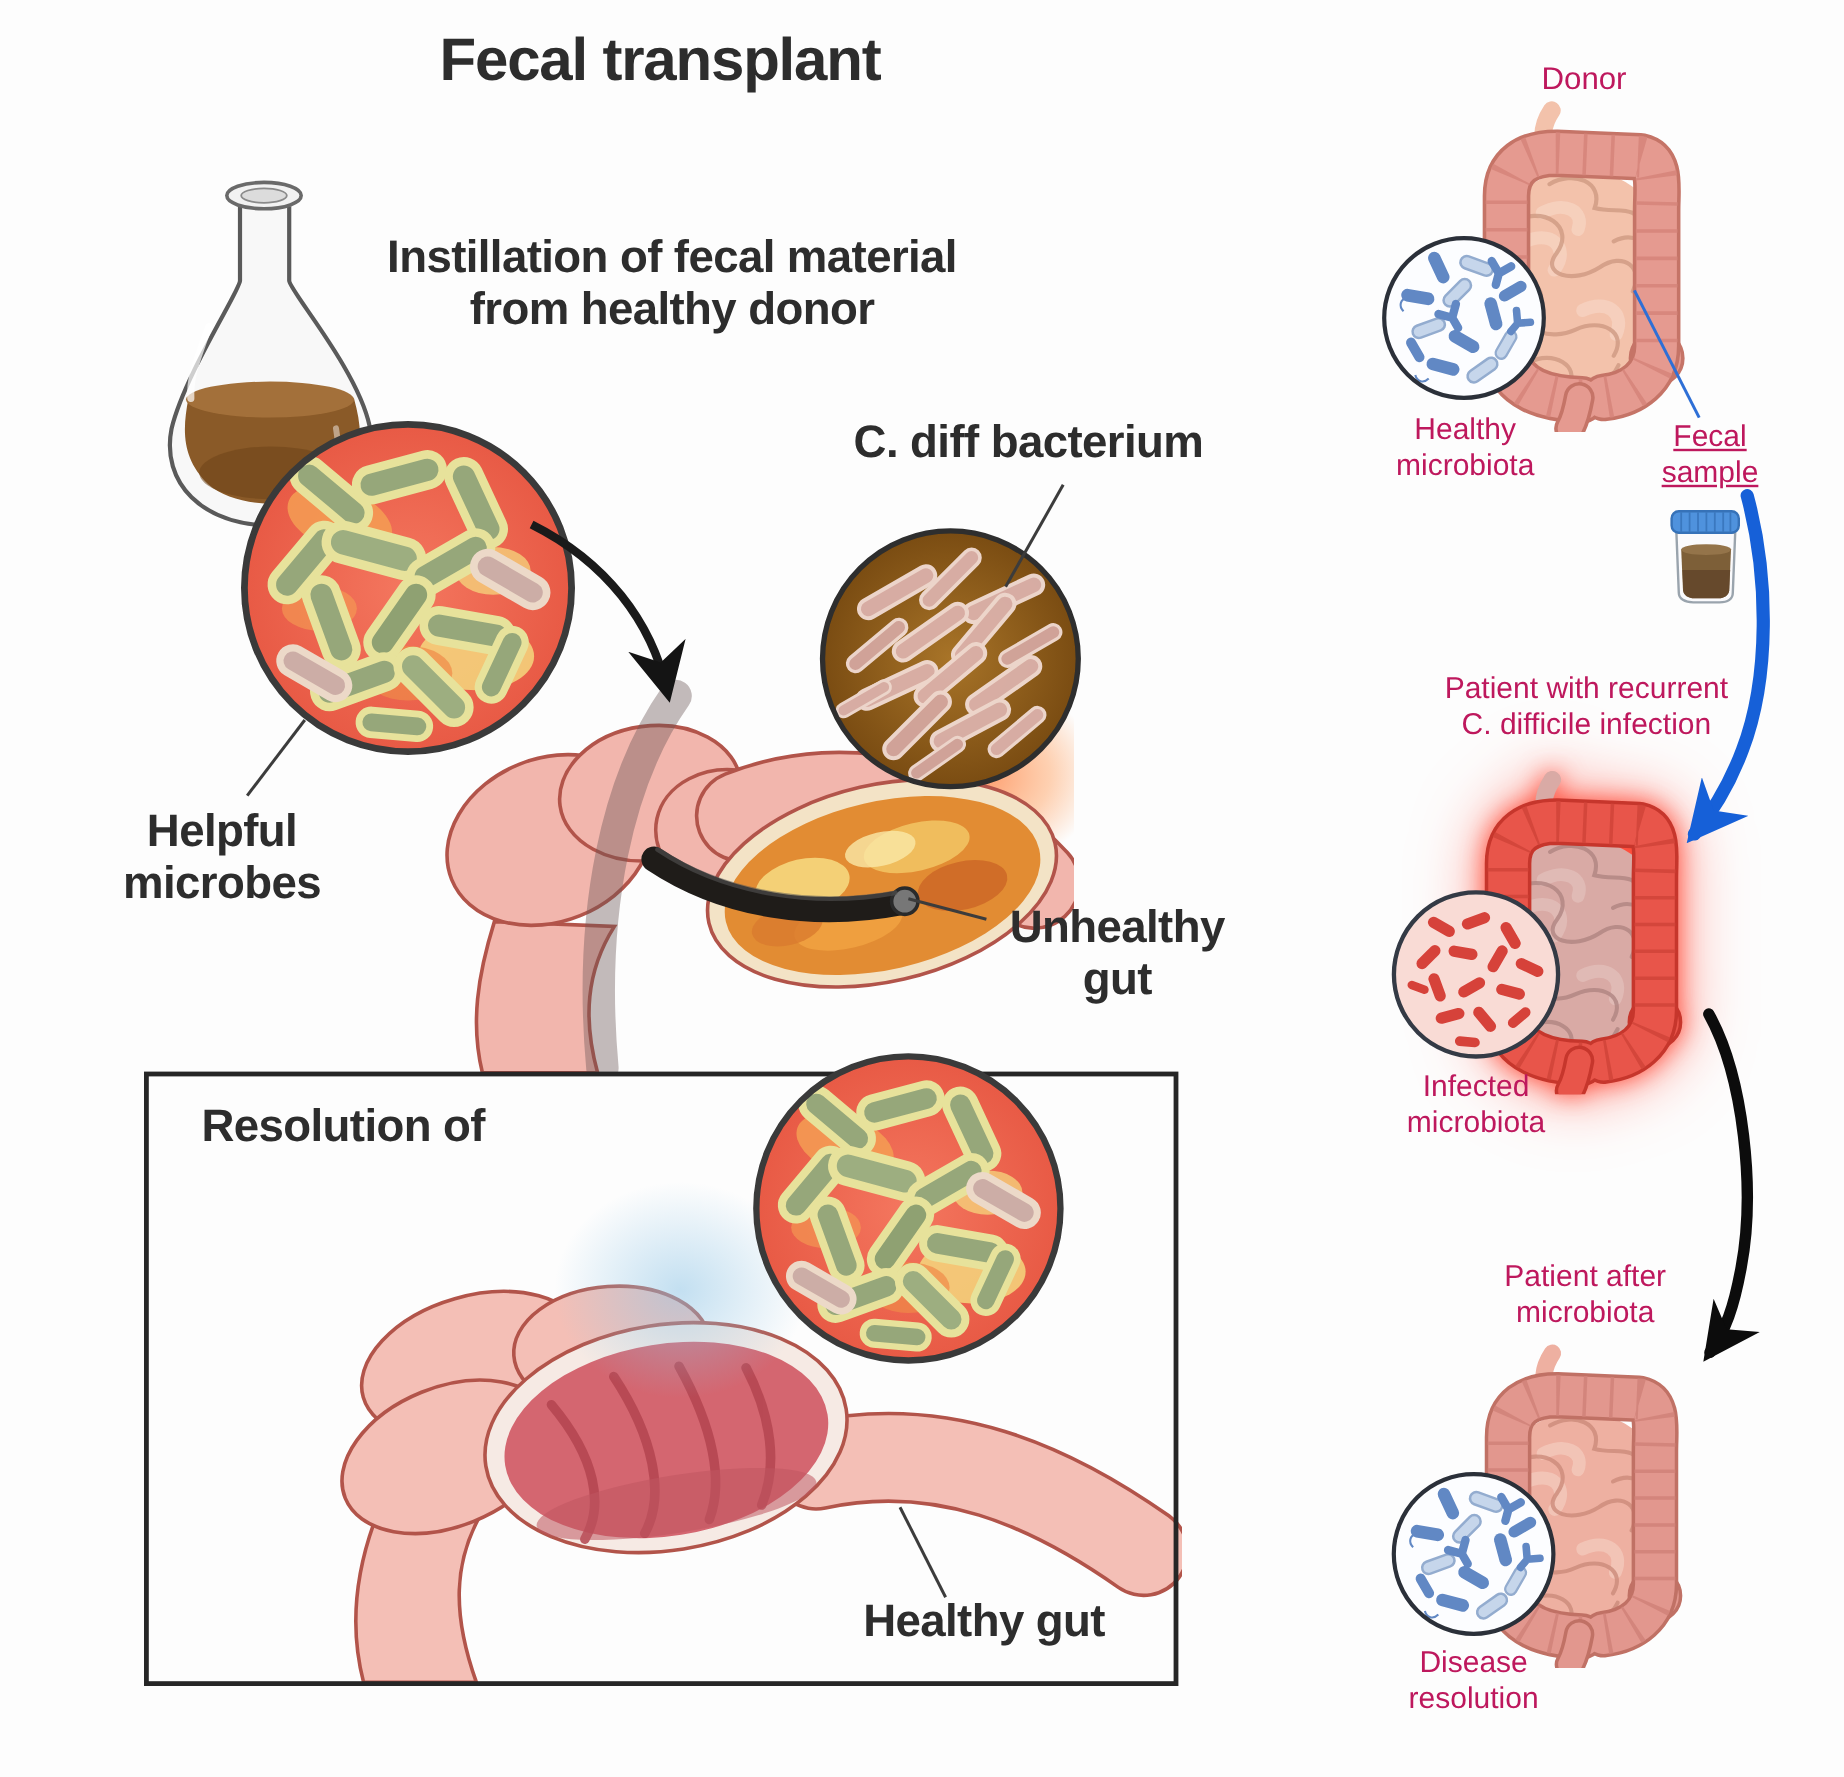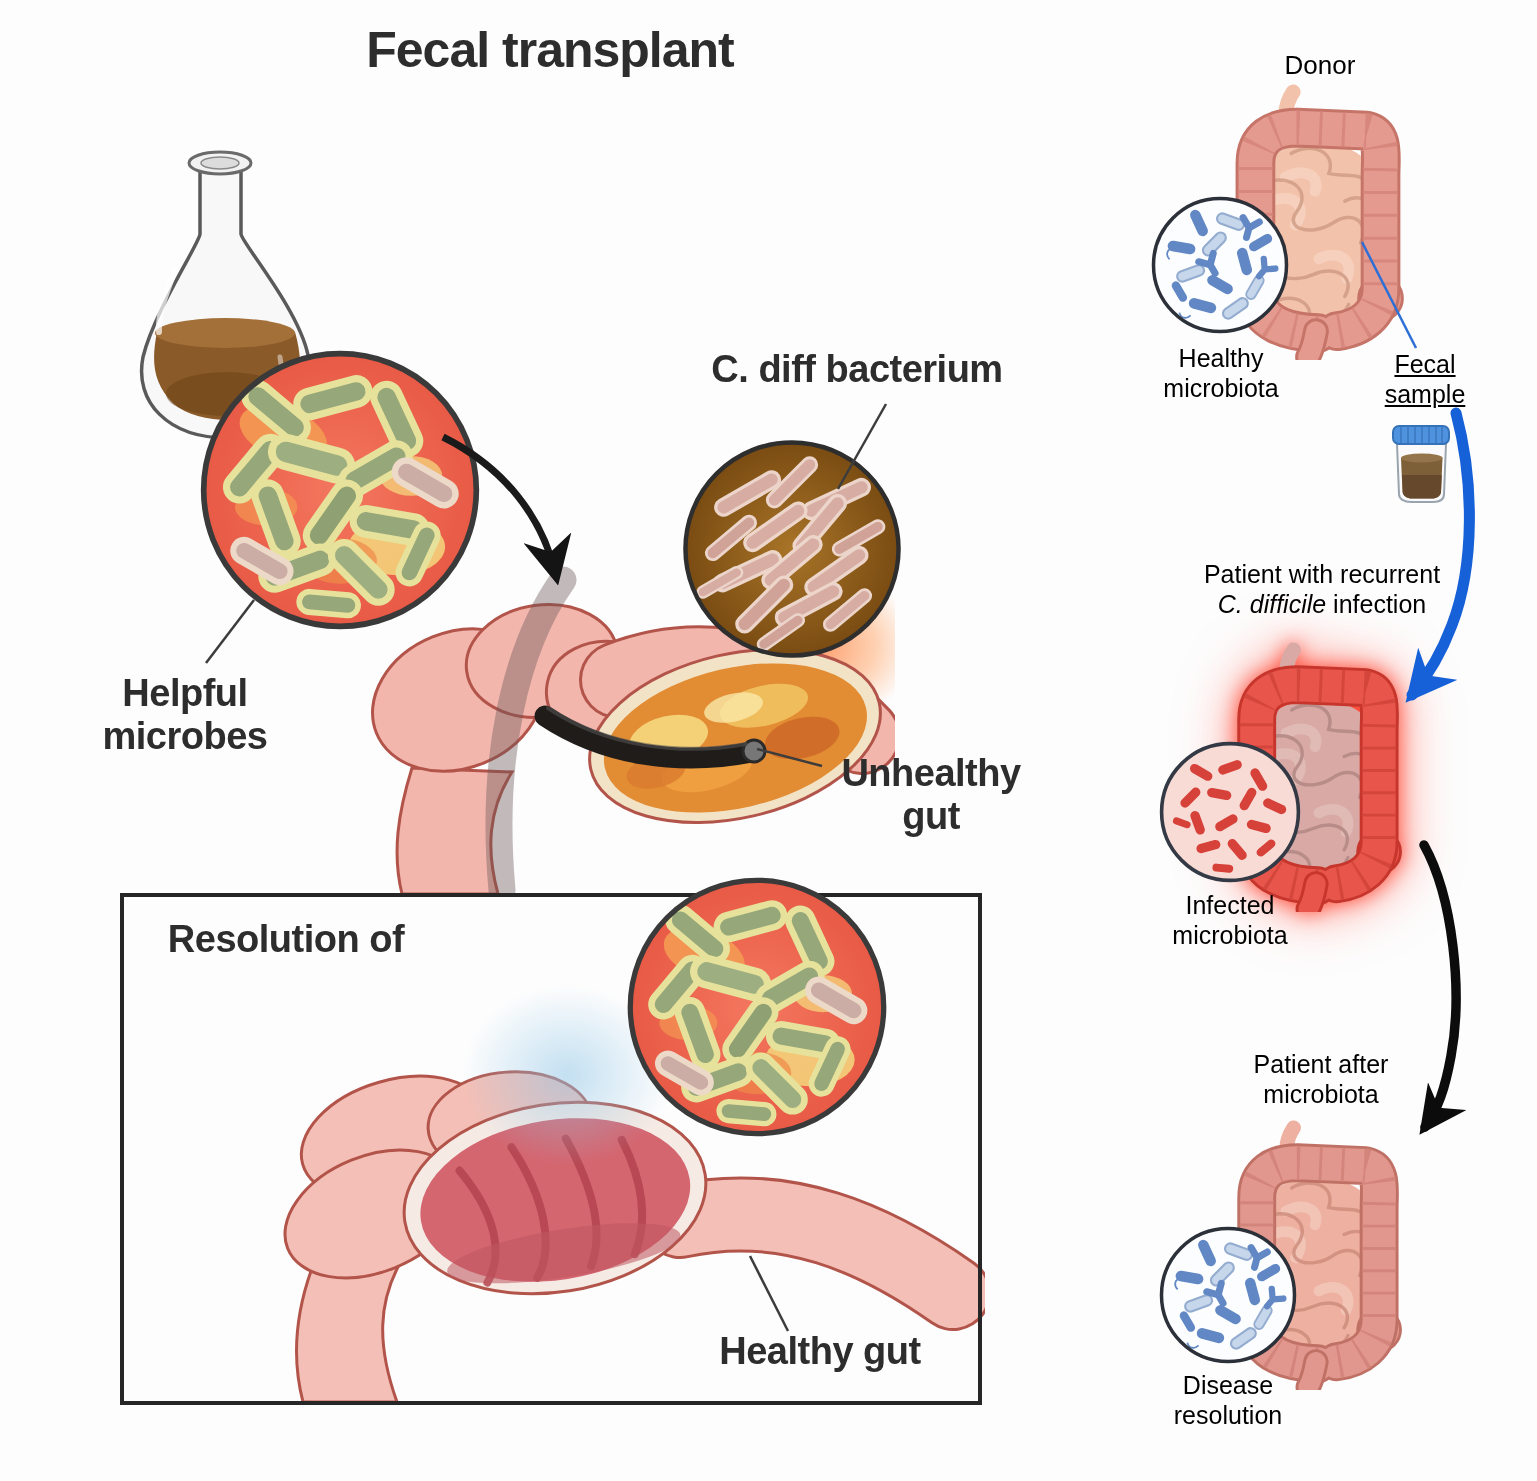--- a/index.html
+++ b/index.html
@@ -5,23 +5,23 @@
   html,body{margin:0;padding:0;background:#ffffff;}
   .canvas{position:relative;width:1537px;height:1481px;background:#fdfdfd;overflow:hidden;
           font-family:"Liberation Sans",sans-serif;}
   svg{display:block;}
   .abs{position:absolute;}
   
   .llbl{position:absolute;transform:translateX(-50%);text-align:center;color:#2d2d2d;
         font-weight:700;font-size:38px;line-height:1.14;letter-spacing:-0.5px;white-space:nowrap;}
   .title{font-size:50px;letter-spacing:-1px;}
   
-  .rlbl{position:absolute;transform:translateX(-50%);text-align:center;color:#000000;
+  .rlbl{position:absolute;transform:translateX(-50%);text-align:center;color:#be185d;
         font-weight:400;font-size:25px;line-height:1.18;white-space:nowrap;}
-  .it{font-style:italic;text-align:center;}
+  .it{text-align:center;}
   
   .res-box{position:absolute;left:120px;top:893px;width:862px;height:512px;
            border:4px solid #262626;box-sizing:border-box;background:transparent;}
   
   .blue-glow{position:absolute;left:462px;top:985px;width:210px;height:180px;border-radius:50%;
              background:radial-gradient(closest-side,rgba(147,199,231,0.55),rgba(147,199,231,0));}
   
   .colon-normal{--li:#e59a90;--li-dark:#c57467;--li-seg:#d6857b;
                 --si:#f3c2ab;--si-line:#cf9a83;--si-hi:#f8d9c9;}
   .colon-infected{--li:#e8554a;--li-dark:#c6362c;--li-seg:#d2453a;
@@ -192,20 +192,24 @@
           <rect x="-17" y="-6.5" width="34" height="13" rx="6.5" transform="translate(90 178) rotate(5) scale(0.85)"></rect>
           <rect x="-17" y="-6.5" width="34" height="13" rx="6.5" transform="translate(33 115) rotate(20) scale(0.75)"></rect>
         </g>
         <circle cx="100" cy="100" r="95" fill="none" stroke="#343a45" stroke-width="5"></circle>
       </symbol>
     </defs>
   </svg>
 
   <div class="llbl title" style="left:550px;top:22px;">Fecal transplant</div>
 
+  <div class="llbl" style="left:560px;top:194px;">
+    <div>Instillation of fecal material</div>
+    <div>from healthy donor</div>
+  </div>
 
   <svg class="abs" style="left:112px;top:142px;" width="242" height="322" viewBox="0 0 242 322">
     <path d="M88,30 L88,92 C88,100 42,170 31,215 C22,260 56,296 116,296 C176,296 206,258 196,213 C186,166 129,100 129,92 L129,30" fill="rgba(246,246,246,0.75)" stroke="#5a5a5a" stroke-width="3.5" stroke-linejoin="round"></path>
     <path d="M45,190 C40,216 39,240 62,262 C87,284 152,283 173,260 C192,240 190,215 183,190 C140,176 86,176 45,190 Z" fill="#8a5a28"></path>
     <ellipse cx="113" cy="191" rx="70" ry="15" fill="#a3703a"></ellipse>
     <ellipse cx="114" cy="252" rx="60" ry="22" fill="#6d4318" opacity="0.55"></ellipse>
     <path d="M62,130 C52,158 46,172 47,190" fill="none" stroke="#ffffff" stroke-width="6" opacity="0.7" stroke-linecap="round"></path>
     <path d="M168,215 C172,235 166,252 152,264" fill="none" stroke="#ffffff" stroke-width="5" opacity="0.45" stroke-linecap="round"></path>
     <ellipse cx="108" cy="21" rx="31" ry="11" fill="#f2f2f2" stroke="#6a6a6a" stroke-width="3"></ellipse>
     <ellipse cx="108" cy="21" rx="19" ry="6" fill="#dcdcdc" stroke="#8a8a8a" stroke-width="1.5"></ellipse>

